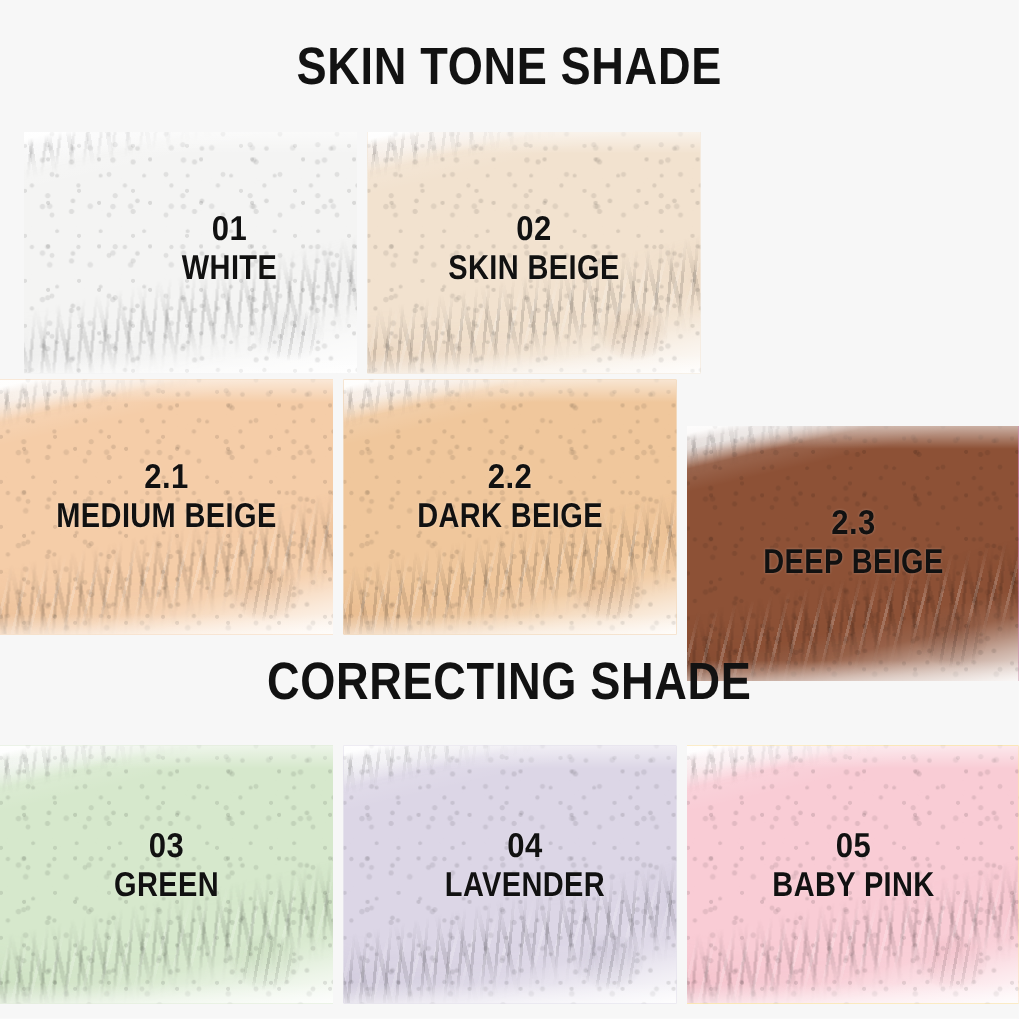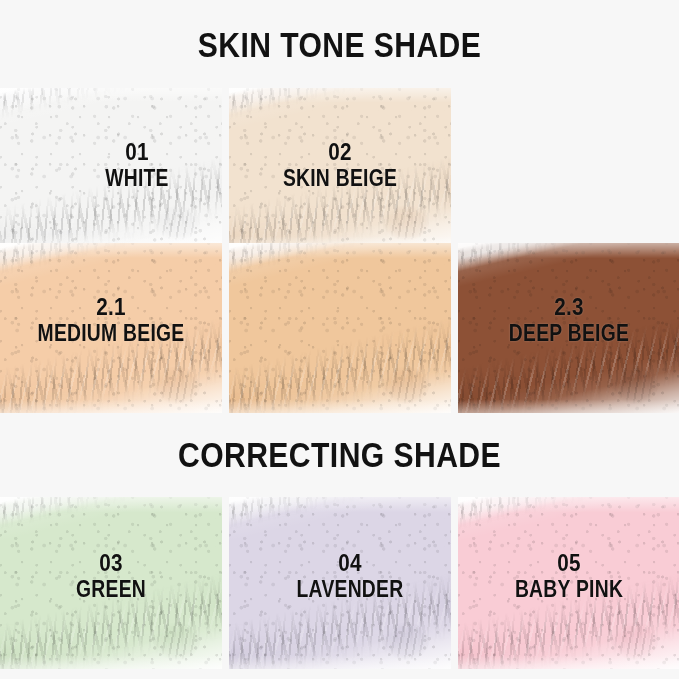--- a/index.html
+++ b/index.html
@@ -22,22 +22,22 @@
     transform:scaleX(0.86);
     font-size:35px;
     line-height:1;
     white-space:nowrap;
   }
   #heading-skin{position:absolute;left:0;top:27px;width:679px;}
   #heading-correcting{position:absolute;left:0;top:437px;width:679px;}
 
   
   .row{position:absolute;display:flex;}
-  #row-1{left:0;top:88px;width:539px;height:161px;}
-  #row-2{left:0;top:243px;width:679px;height:170px;}
+  #row-1{left:16px;top:88px;width:539px;height:161px;}
+  #row-2{left:0;top:253px;width:679px;height:170px;}
   #row-3{left:0;top:497px;width:624px;height:172px;}
 
   .spacer{flex:0 0 7px;}
 
   
   .swatch{
     position:relative;
     flex:0 0 222px;
     height:100%;
     overflow:hidden;
@@ -225,25 +225,29 @@
 
     <div class="spacer"></div>
 
     <div class="swatch" style="background-color: rgb(240, 199, 156);">
       <div class="body" style="background-color: rgb(240, 199, 156);"></div>
       <div class="edge-top" style="background-color: transparent; box-shadow: rgba(185, 118, 63, 0.333) 0px 0px 40px inset;"></div>
       <div class="edge-bottom" style="background-color: transparent; box-shadow: rgba(185, 118, 63, 0.333) 0px 0px 40px inset;"></div>
       <div class="crumb" style="background-color: transparent; box-shadow: rgba(185, 118, 63, 0.333) 0px 0px 40px inset;"></div>
       <div class="grain" style="mix-blend-mode: multiply;"></div>
       <div class="fade"></div>
-    </div>
-
-    <div class="spacer"></div>
-
-    <div class="swatch" style="background-color: #d946ef;">
+      <div class="label lbl-center" style="color: rgb(17, 17, 17);">
+        <span class="code">2.2</span>
+        <span class="name">DARK BEIGE</span>
+      </div>
+    </div>
+
+    <div class="spacer"></div>
+
+    <div class="swatch" style="background-color: #d946ef; margin-top: 31px;">
       <div class="body" style="background-color: rgb(141, 81, 54);"></div>
       <div class="edge-top" style="background-color: transparent; box-shadow: rgba(77, 36, 22, 0.333) 0px 0px 40px inset;"></div>
       <div class="edge-bottom" style="background-color: transparent; box-shadow: rgba(77, 36, 22, 0.333) 0px 0px 40px inset;"></div>
       <div class="crumb" style="background-color: transparent; box-shadow: rgba(77, 36, 22, 0.333) 0px 0px 40px inset;"></div>
       <div class="grain" style="mix-blend-mode: multiply;"></div>
       <div class="fade"></div>
       <div class="label lbl-center" style="color: rgb(17, 17, 17);">
         <span class="code">2.3</span>
         <span class="name">DEEP BEIGE</span>
       </div>

